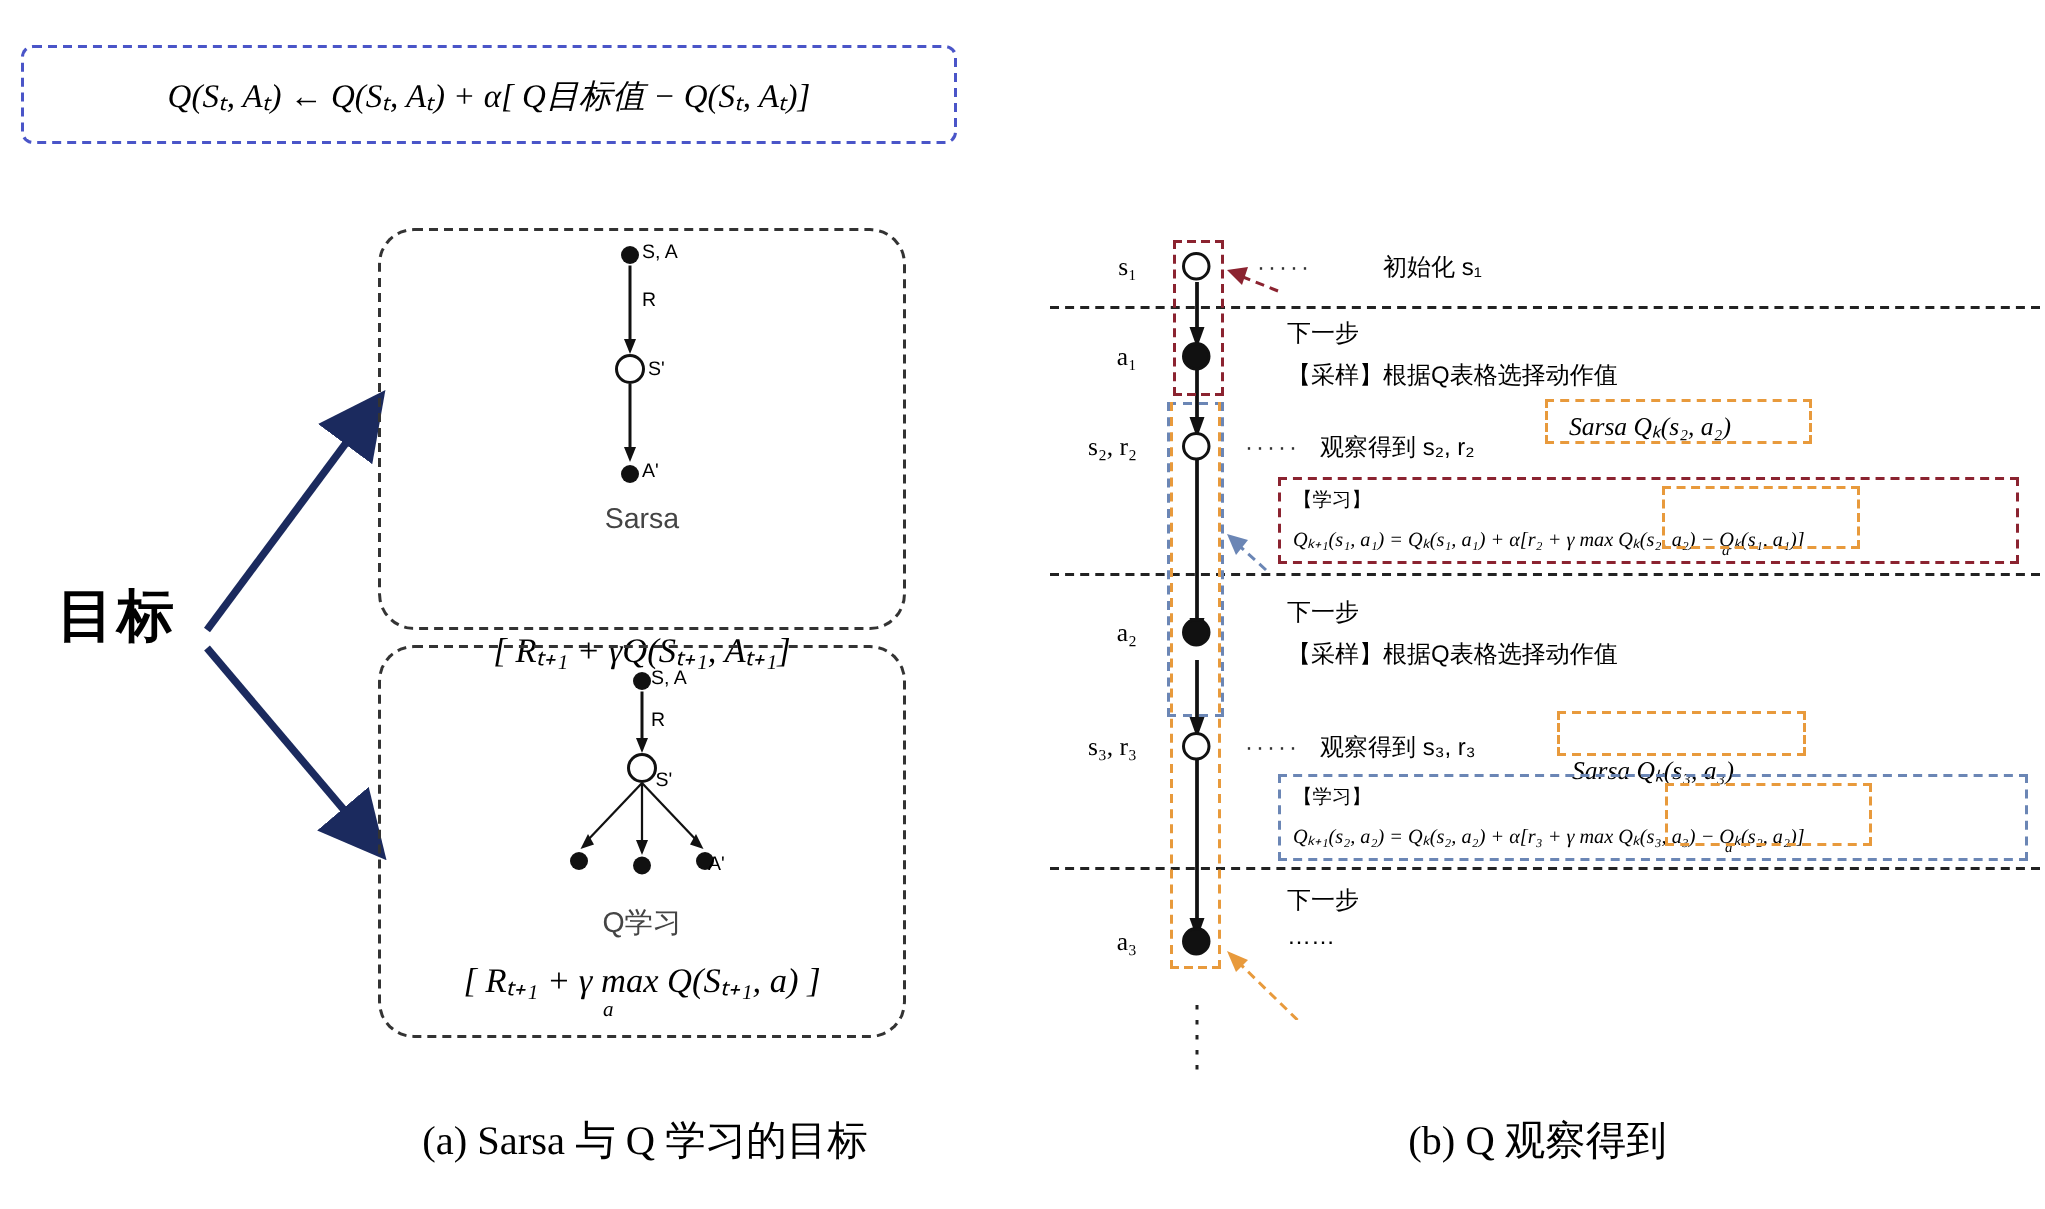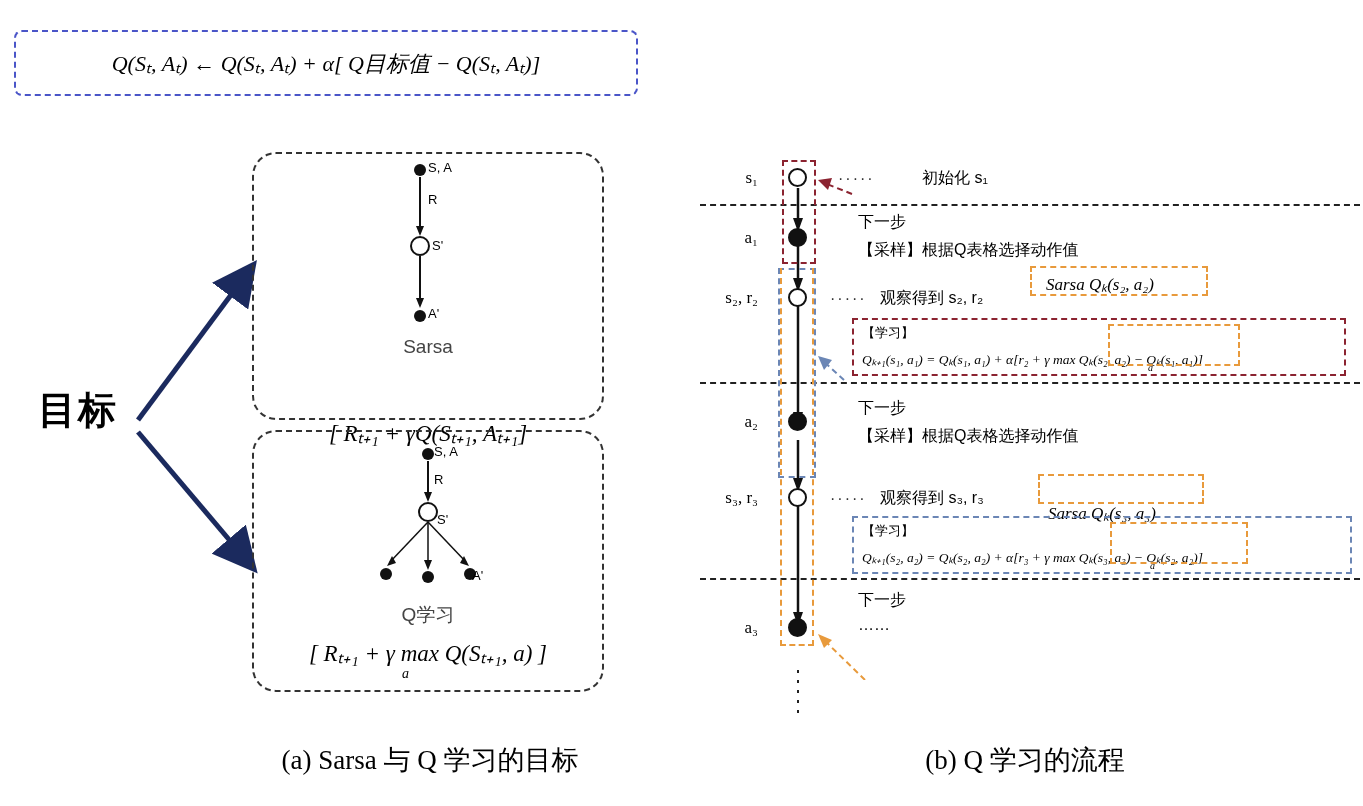--- a/index.html
+++ b/index.html
@@ -271,13 +271,13 @@
 <div class="abs dbox blue" style="left:852px;top:516px;width:500px;height:58px;"></div>
 <div class="abs learn-title" style="left:862px;top:522px;">【学习】</div>
 <div class="abs mathsm" style="left:862px;top:548px;">Qₖ₊₁(s₂, a₂) = Qₖ(s₂, a₂) + α[r₃ + γ max Qₖ(s₃, a₃) − Qₖ(s₂, a₂)]</div>
 <div class="abs" style="left:1150px;top:560px;font-size:10px;font-style:italic;font-family:'Liberation Serif',serif;">a</div>
 <div class="abs dbox orange" style="left:1110px;top:522px;width:138px;height:42px;"></div>
 
 <div class="abs cn-text" style="left:858px;top:590px;">下一步</div>
 <div class="abs cn-text" style="left:858px;top:616px;">……</div>
 
 <div id="caption-a" class="abs caption">(a) Sarsa 与 Q 学习的目标</div>
-<div id="caption-b" class="abs caption">(b) Q 学习的流程</div>
+<div id="caption-b" class="abs caption">(b) Q 观察得到</div>
 
 </body></html>

